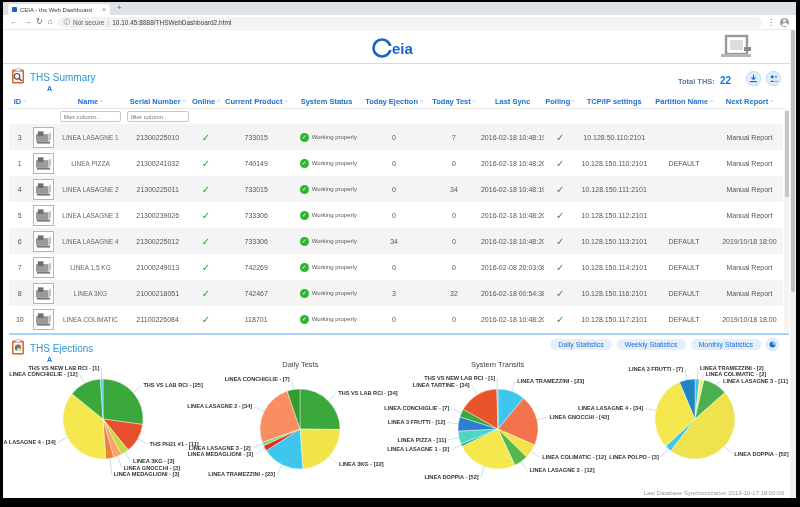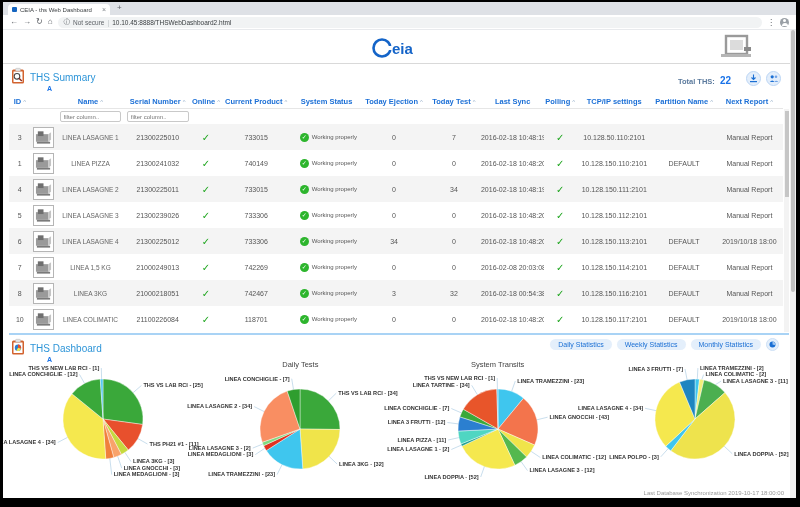--- a/index.html
+++ b/index.html
@@ -435,21 +435,21 @@
     <div class="section-head stats-head">
       <div class="sec-title-row">
         <svg width="15" height="18" viewBox="0 0 15 17">
           <rect x="1" y="2" width="12" height="14" rx="1.5" fill="#d2622e"></rect>
           <rect x="2.5" y="4" width="9" height="10.5" fill="#fff"></rect>
           <rect x="4.5" y="0.8" width="5" height="2.8" rx="1" fill="#e6e6e6" stroke="#b4b4b4" stroke-width="0.5"></rect>
           <circle cx="7" cy="9.3" r="3.2" fill="#2b7fd0"></circle>
           <path d="M7 9.3 L7 6.1 A3.2 3.2 0 0 1 10 10.3 Z" fill="#e8502d"></path>
           <path d="M7 9.3 L10 10.3 A3.2 3.2 0 0 1 5.4 12.1 Z" fill="#f5e84e"></path>
         </svg>
-        <span class="sec-title">THS Dashboard</span>
+        <span class="sec-title">THS Ejections</span>
       </div>
       <a class="anchor-link" href="#">A</a>
       <div class="stat-buttons">
         <button class="pill">Daily Statistics</button>
         <button class="pill">Weekly Statistics</button>
         <button class="pill">Monthly Statistics</button>
         <span class="mini-round">
           <svg width="7" height="7" viewBox="0 0 7 7">
             <circle cx="3.5" cy="3.5" r="3" fill="#1a6fd4"></circle>
             <path d="M3.5 3.5 L3.5 0.5 A3 3 0 0 1 6.4 4.2 Z" fill="#9cc4ef"></path>

